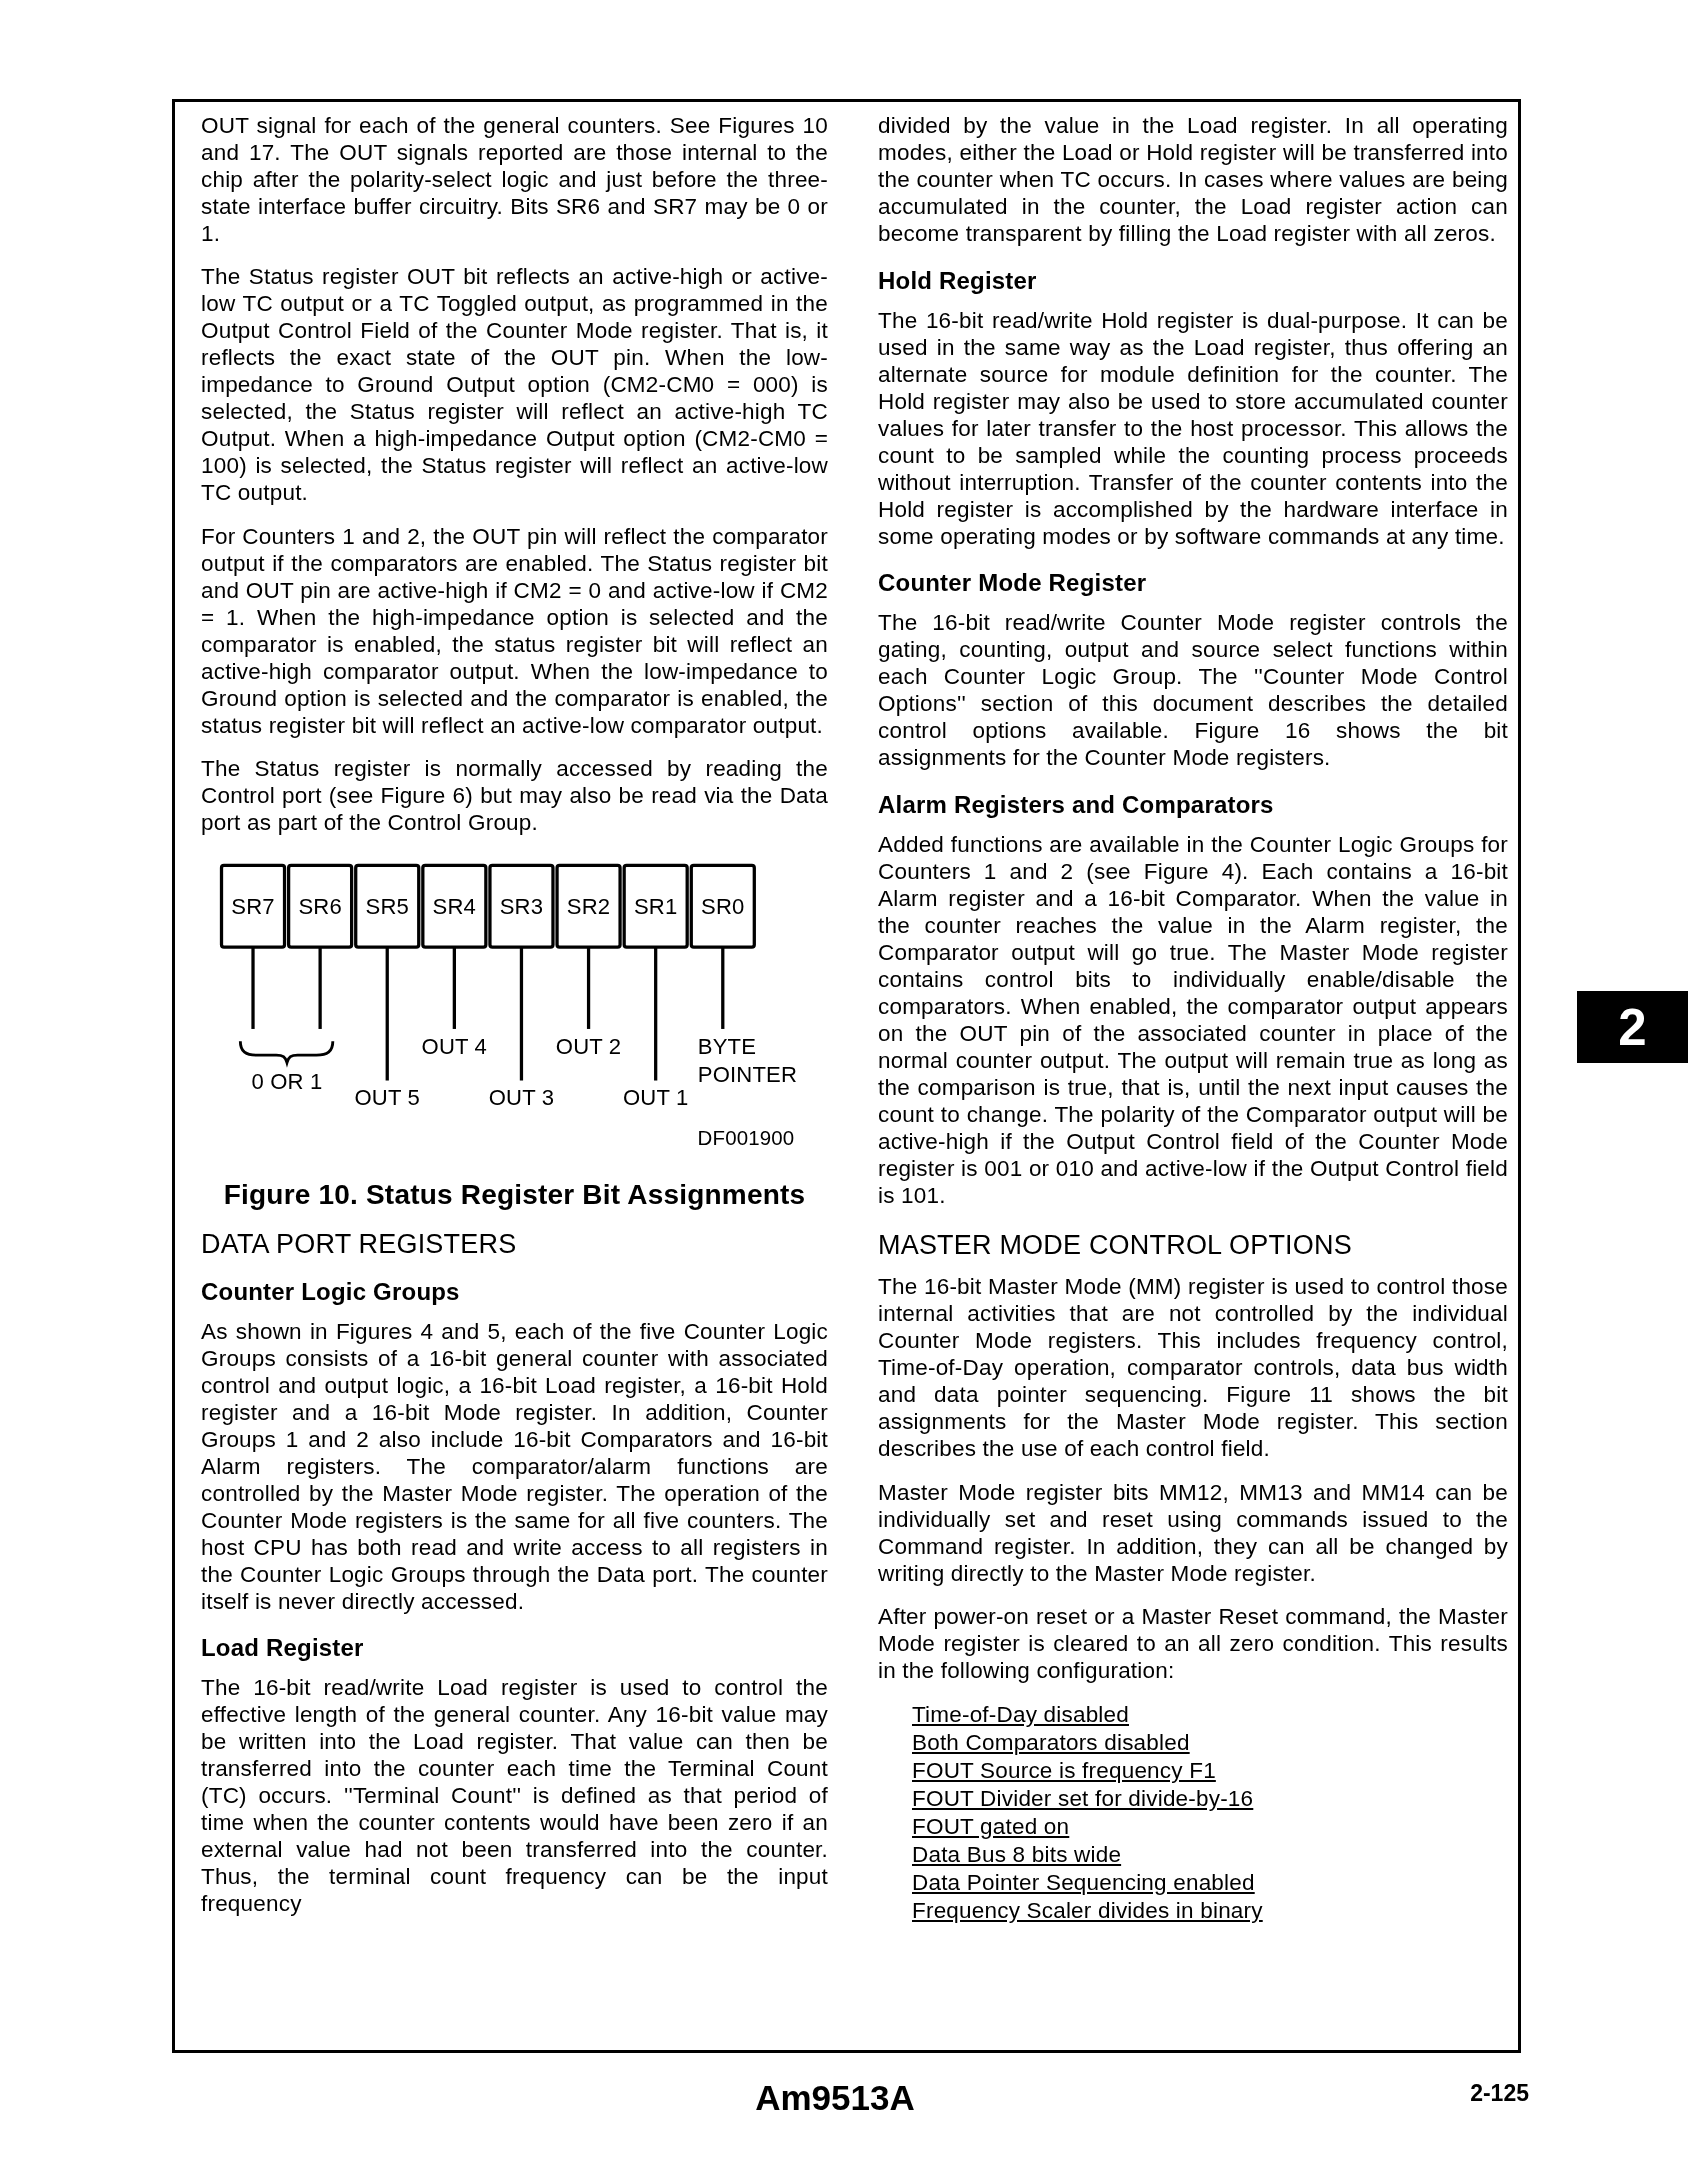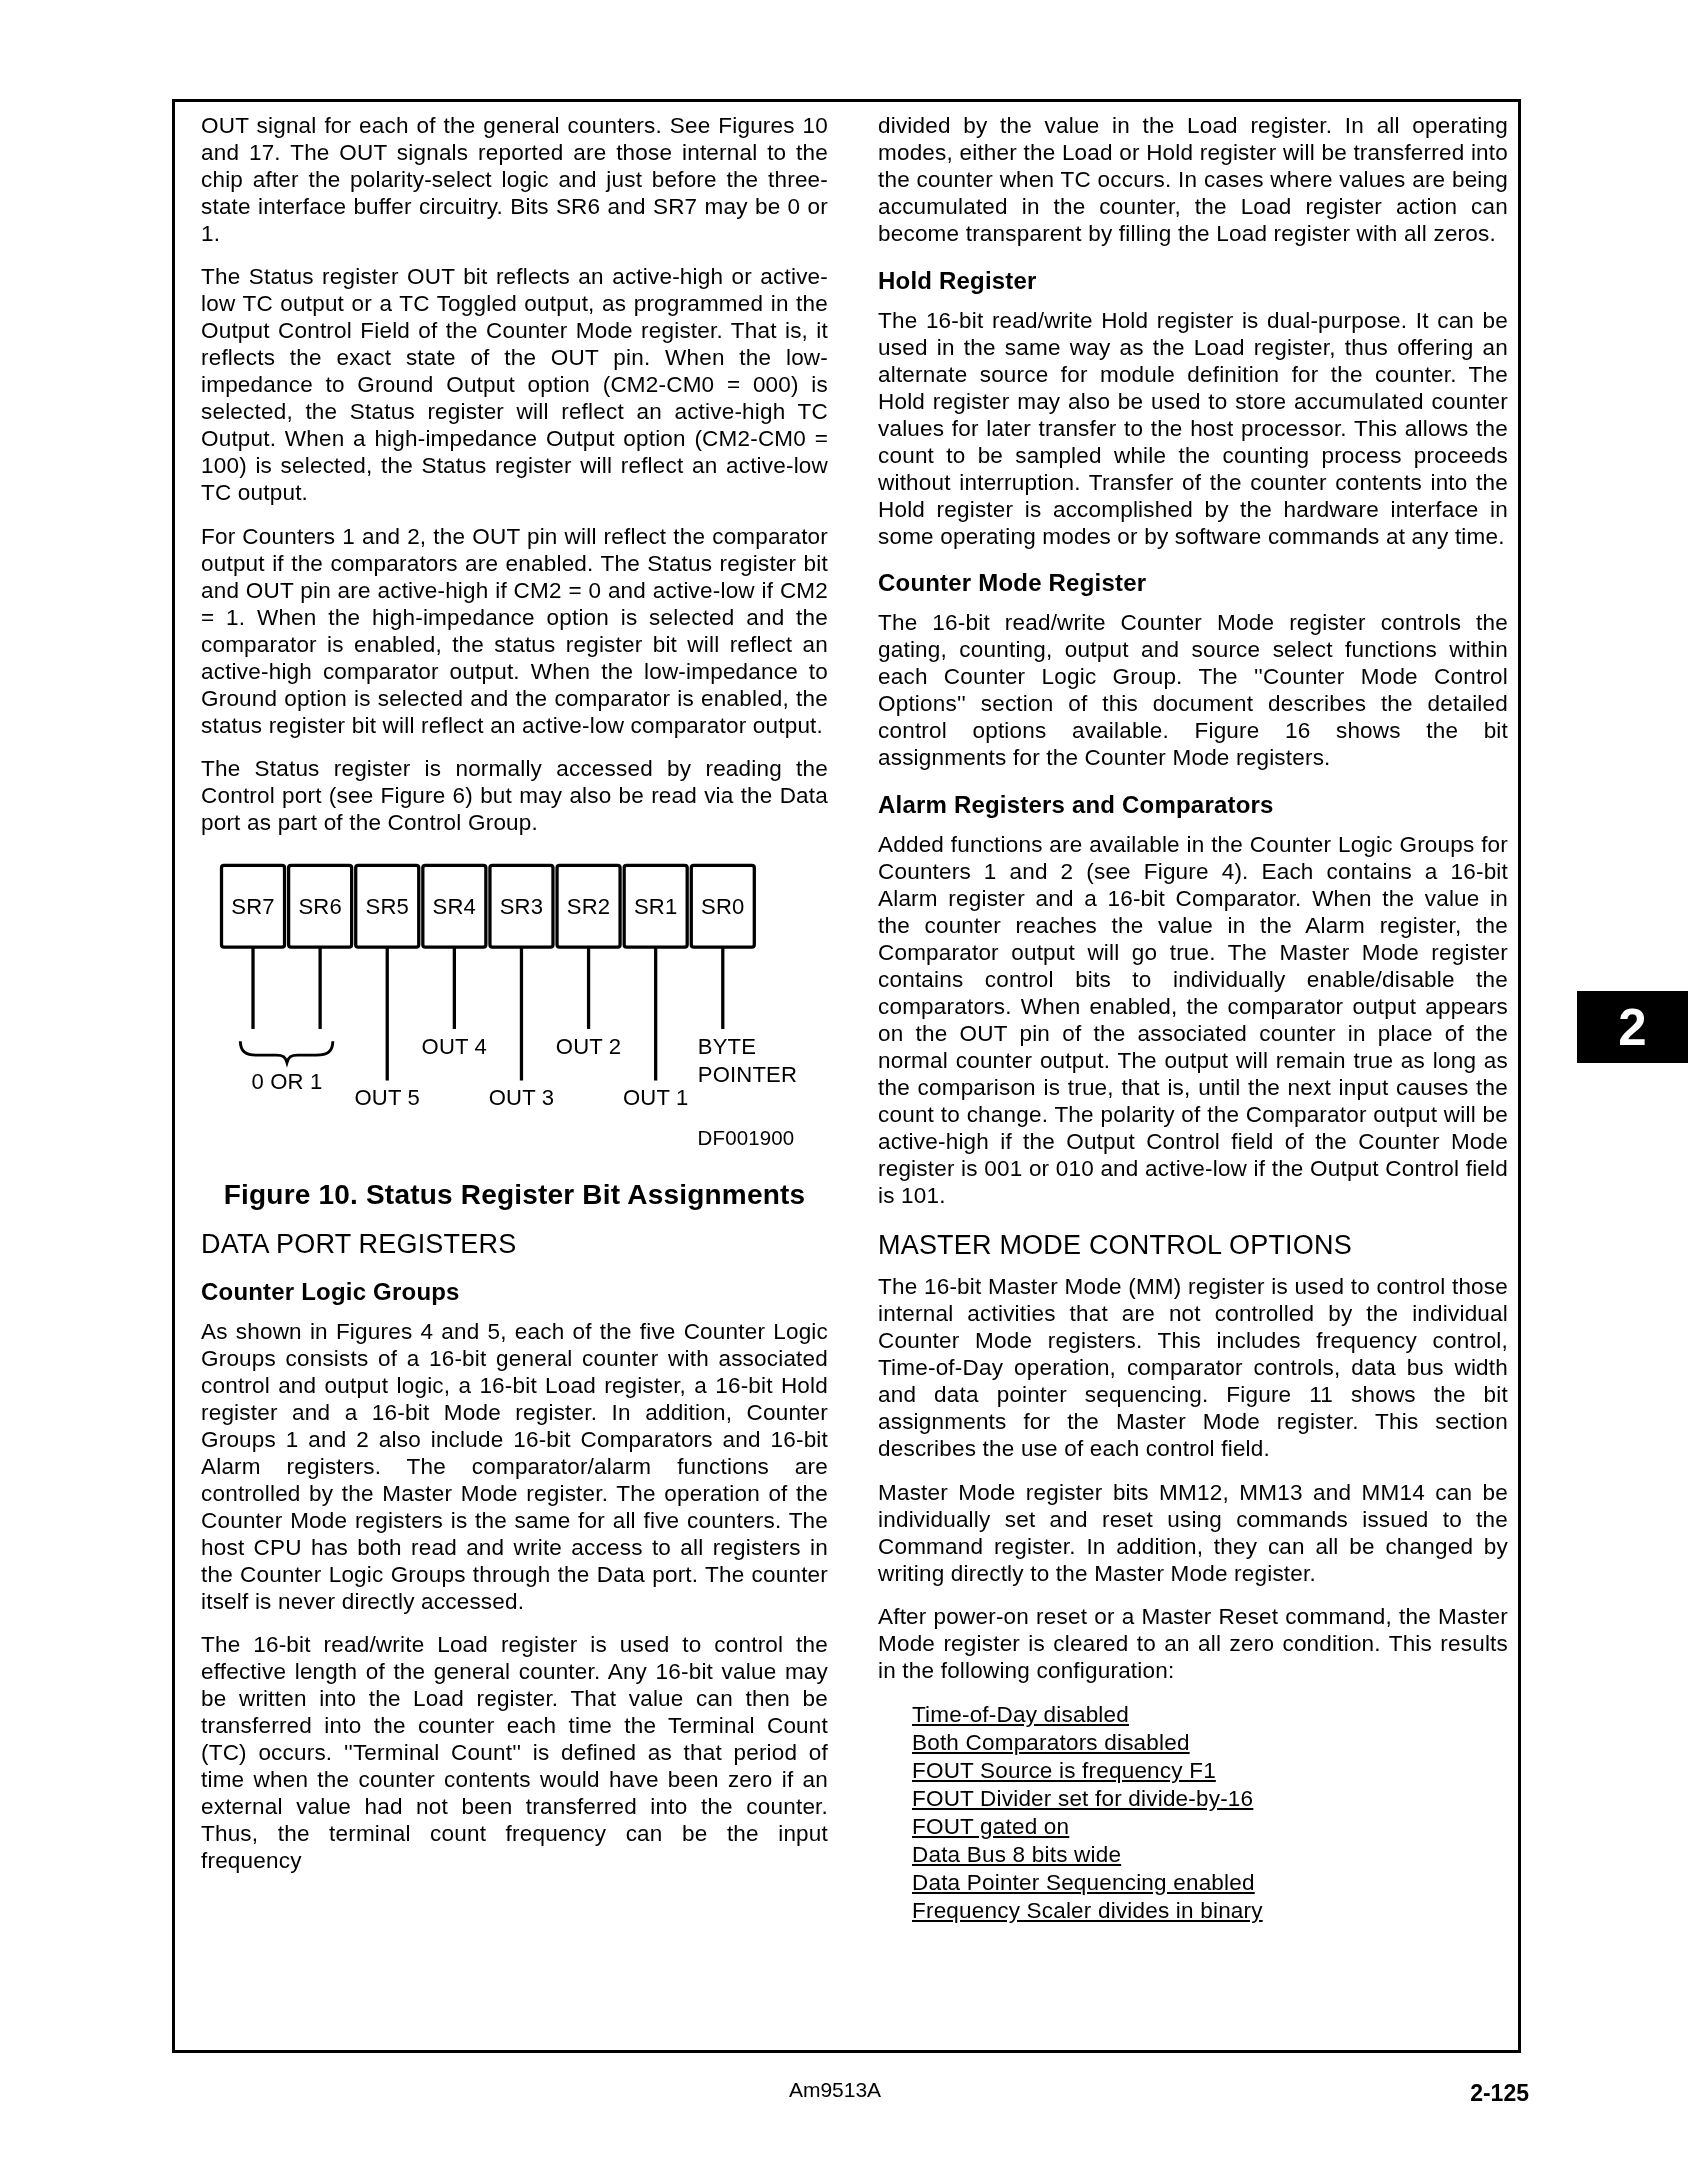--- a/index.html
+++ b/index.html
@@ -51,21 +51,21 @@
   .tab-2 {
     position:absolute; left:1577px; top:991px;
     width:111px; height:72px;
     background:#000; color:#fff;
     display:flex; align-items:center; justify-content:center;
     font-size:51px; font-weight:bold;
     font-family:"Liberation Sans", sans-serif;
   }
   .footer-part {
     position:absolute; top:2078px; left:0; width:1670px;
-    text-align:center; font-weight:normal; font-size:21px;
+    text-align:center; font-weight:bold; font-size:35px;
   }
   .footer-page {
     position:absolute; top:2080px; right:174px;
     font-weight:bold; font-size:23px;
   }
 </style>
 </head>
 <body>
 
 <div class="page-border"></div>
@@ -117,20 +117,21 @@
       <text x="391.5" y="308" text-anchor="middle">OUT 3</text>
       <text x="555.5" y="308" text-anchor="middle">OUT 1</text>
       <text x="725" y="357" text-anchor="end" class="code-text">DF001900</text>
     </svg>
     <div class="fig-caption">Figure 10. Status Register Bit Assignments</div>
   </div>
 
   <h2 class="major">DATA PORT REGISTERS</h2>
   <h3 class="sub">Counter Logic Groups</h3>
   <p class="body">As shown in Figures 4 and 5, each of the five Counter Logic Groups consists of a 16-bit general counter with associated control and output logic, a 16-bit Load register, a 16-bit Hold register and a 16-bit Mode register. In addition, Counter Groups 1 and 2 also include 16-bit Comparators and 16-bit Alarm registers. The comparator/alarm functions are controlled by the Master Mode register. The operation of the Counter Mode registers is the same for all five counters. The host CPU has both read and write access to all registers in the Counter Logic Groups through the Data port. The counter itself is never directly accessed.</p>
+  <h3 class="sub">Load Register</h3>
   <p class="body">The 16-bit read/write Load register is used to control the effective length of the general counter. Any 16-bit value may be written into the Load register. That value can then be transferred into the counter each time the Terminal Count (TC) occurs. ''Terminal Count'' is defined as that period of time when the counter contents would have been zero if an external value had not been transferred into the counter. Thus, the terminal count frequency can be the input frequency</p>
 </div>
 
 <div class="col col-right">
   <p class="body">divided by the value in the Load register. In all operating modes, either the Load or Hold register will be transferred into the counter when TC occurs. In cases where values are being accumulated in the counter, the Load register action can become transparent by filling the Load register with all zeros.</p>
   <h3 class="sub">Hold Register</h3>
   <p class="body">The 16-bit read/write Hold register is dual-purpose. It can be used in the same way as the Load register, thus offering an alternate source for module definition for the counter. The Hold register may also be used to store accumulated counter values for later transfer to the host processor. This allows the count to be sampled while the counting process proceeds without interruption. Transfer of the counter contents into the Hold register is accomplished by the hardware interface in some operating modes or by software commands at any time.</p>
   <h3 class="sub">Counter Mode Register</h3>
   <p class="body">The 16-bit read/write Counter Mode register controls the gating, counting, output and source select functions within each Counter Logic Group. The ''Counter Mode Control Options'' section of this document describes the detailed control options available. Figure 16 shows the bit assignments for the Counter Mode registers.</p>
   <h3 class="sub">Alarm Registers and Comparators</h3>

